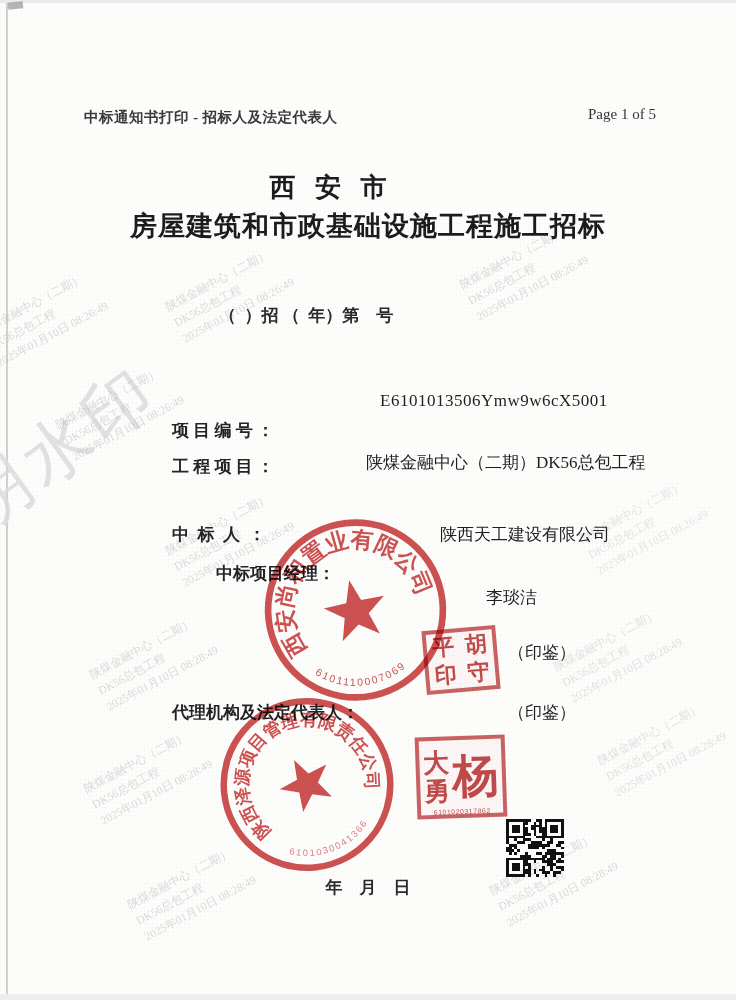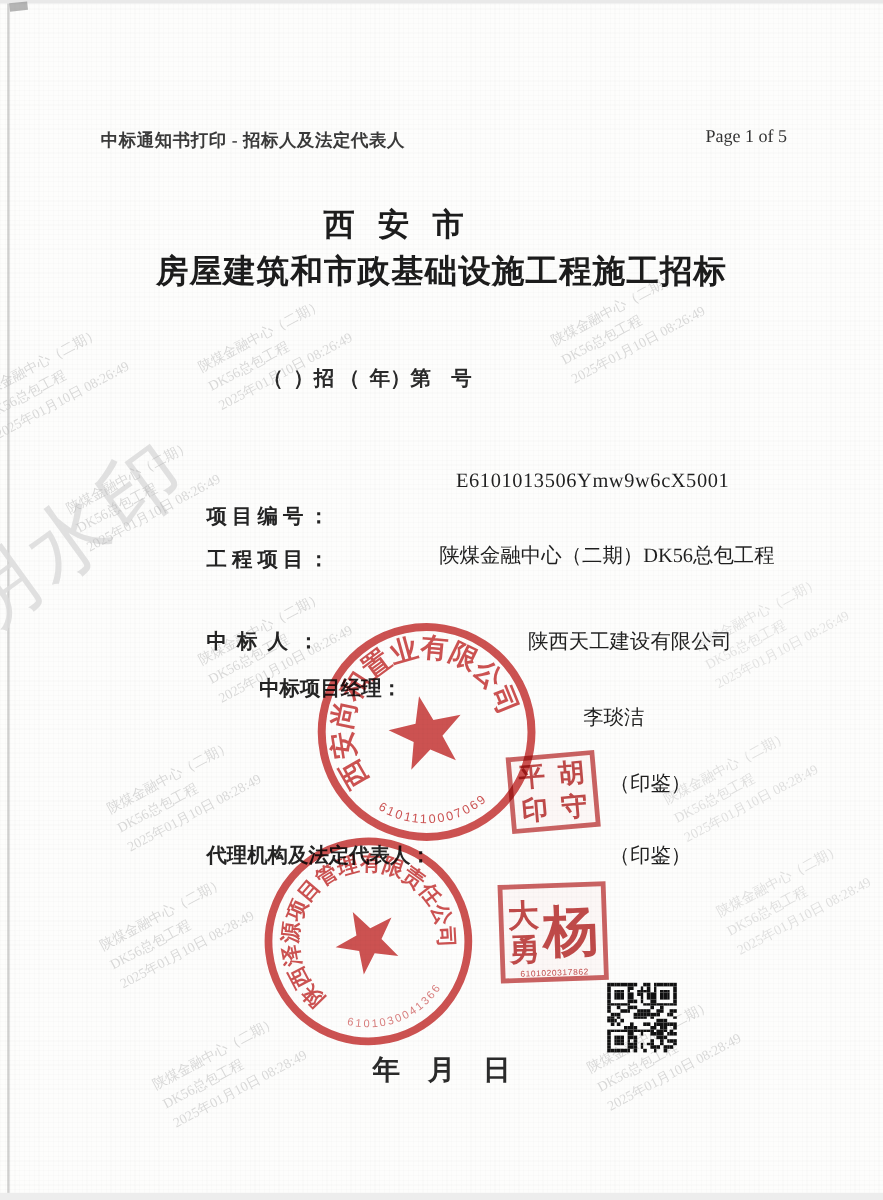--- a/index.html
+++ b/index.html
@@ -29,21 +29,21 @@
   .docnum{left:0;top:304px;width:612px;text-align:center;font-size:17px;font-weight:600;color:#2a2a2a;}
   
   .flabel{left:172px;font-size:17px;font-weight:600;color:#242424;}
   .fvalue{font-size:17px;color:#1f1f1f;}
   .r0l{top:391px;margin-top:28px;} .r0v{left:366px;top:391px;letter-spacing:.5px;margin-left:14px;}
   .r1l{top:455px;} .r1v{left:366px;top:446px;width:300px;line-height:34px;}
   .r2l{top:523px;} .r2v{left:440px;top:523px;}
   .r3l{top:562px;margin-left:44px;} .r3v{left:486px;top:586px;font-family:Liberation Mono, monospace;}
   .r4l{top:641px;} .r4v{left:508px;top:641px;}
   .r5l{top:701px;} .r5v{left:508px;top:701px;}
-  .dateline{left:0;top:876px;width:736px;text-align:center;font-size:23px;font-weight:600;color:#2a2a2a;}
+  .dateline{left:0;top:876px;width:736px;text-align:center;font-size:17px;font-weight:600;color:#2a2a2a;}
   
   .wm{position:absolute;color:#b5b5b5;opacity:.5;font-size:11.5px;line-height:1.55;transform:rotate(-28deg);white-space:nowrap;pointer-events:none;}
   .wm div{white-space:nowrap;}
   .wm-big{position:absolute;left:-30px;top:468px;font-size:68px;color:#dcdcdc;opacity:.85;letter-spacing:6px;transform:rotate(-36deg);transform-origin:0 50%;white-space:nowrap;pointer-events:none;}
   
   .stamp-svg{position:absolute;mix-blend-mode:multiply;opacity:.88;}
   .seal{position:absolute;mix-blend-mode:multiply;border:4px solid rgba(186,48,48,.75);background:rgba(235,150,150,.06);box-sizing:border-box;}
   .seal1{left:424px;top:628px;width:74px;height:64px;transform:rotate(-5deg);display:grid;grid-template-columns:1fr 1fr;grid-template-rows:1fr 1fr;align-items:center;justify-items:center;}
   .seal1 span{font-size:22px;font-weight:700;color:rgba(182,44,44,.85);line-height:1;}
   .seal2{left:416px;top:736px;width:90px;height:82px;transform:rotate(-2deg);display:flex;align-items:center;justify-content:center;}

